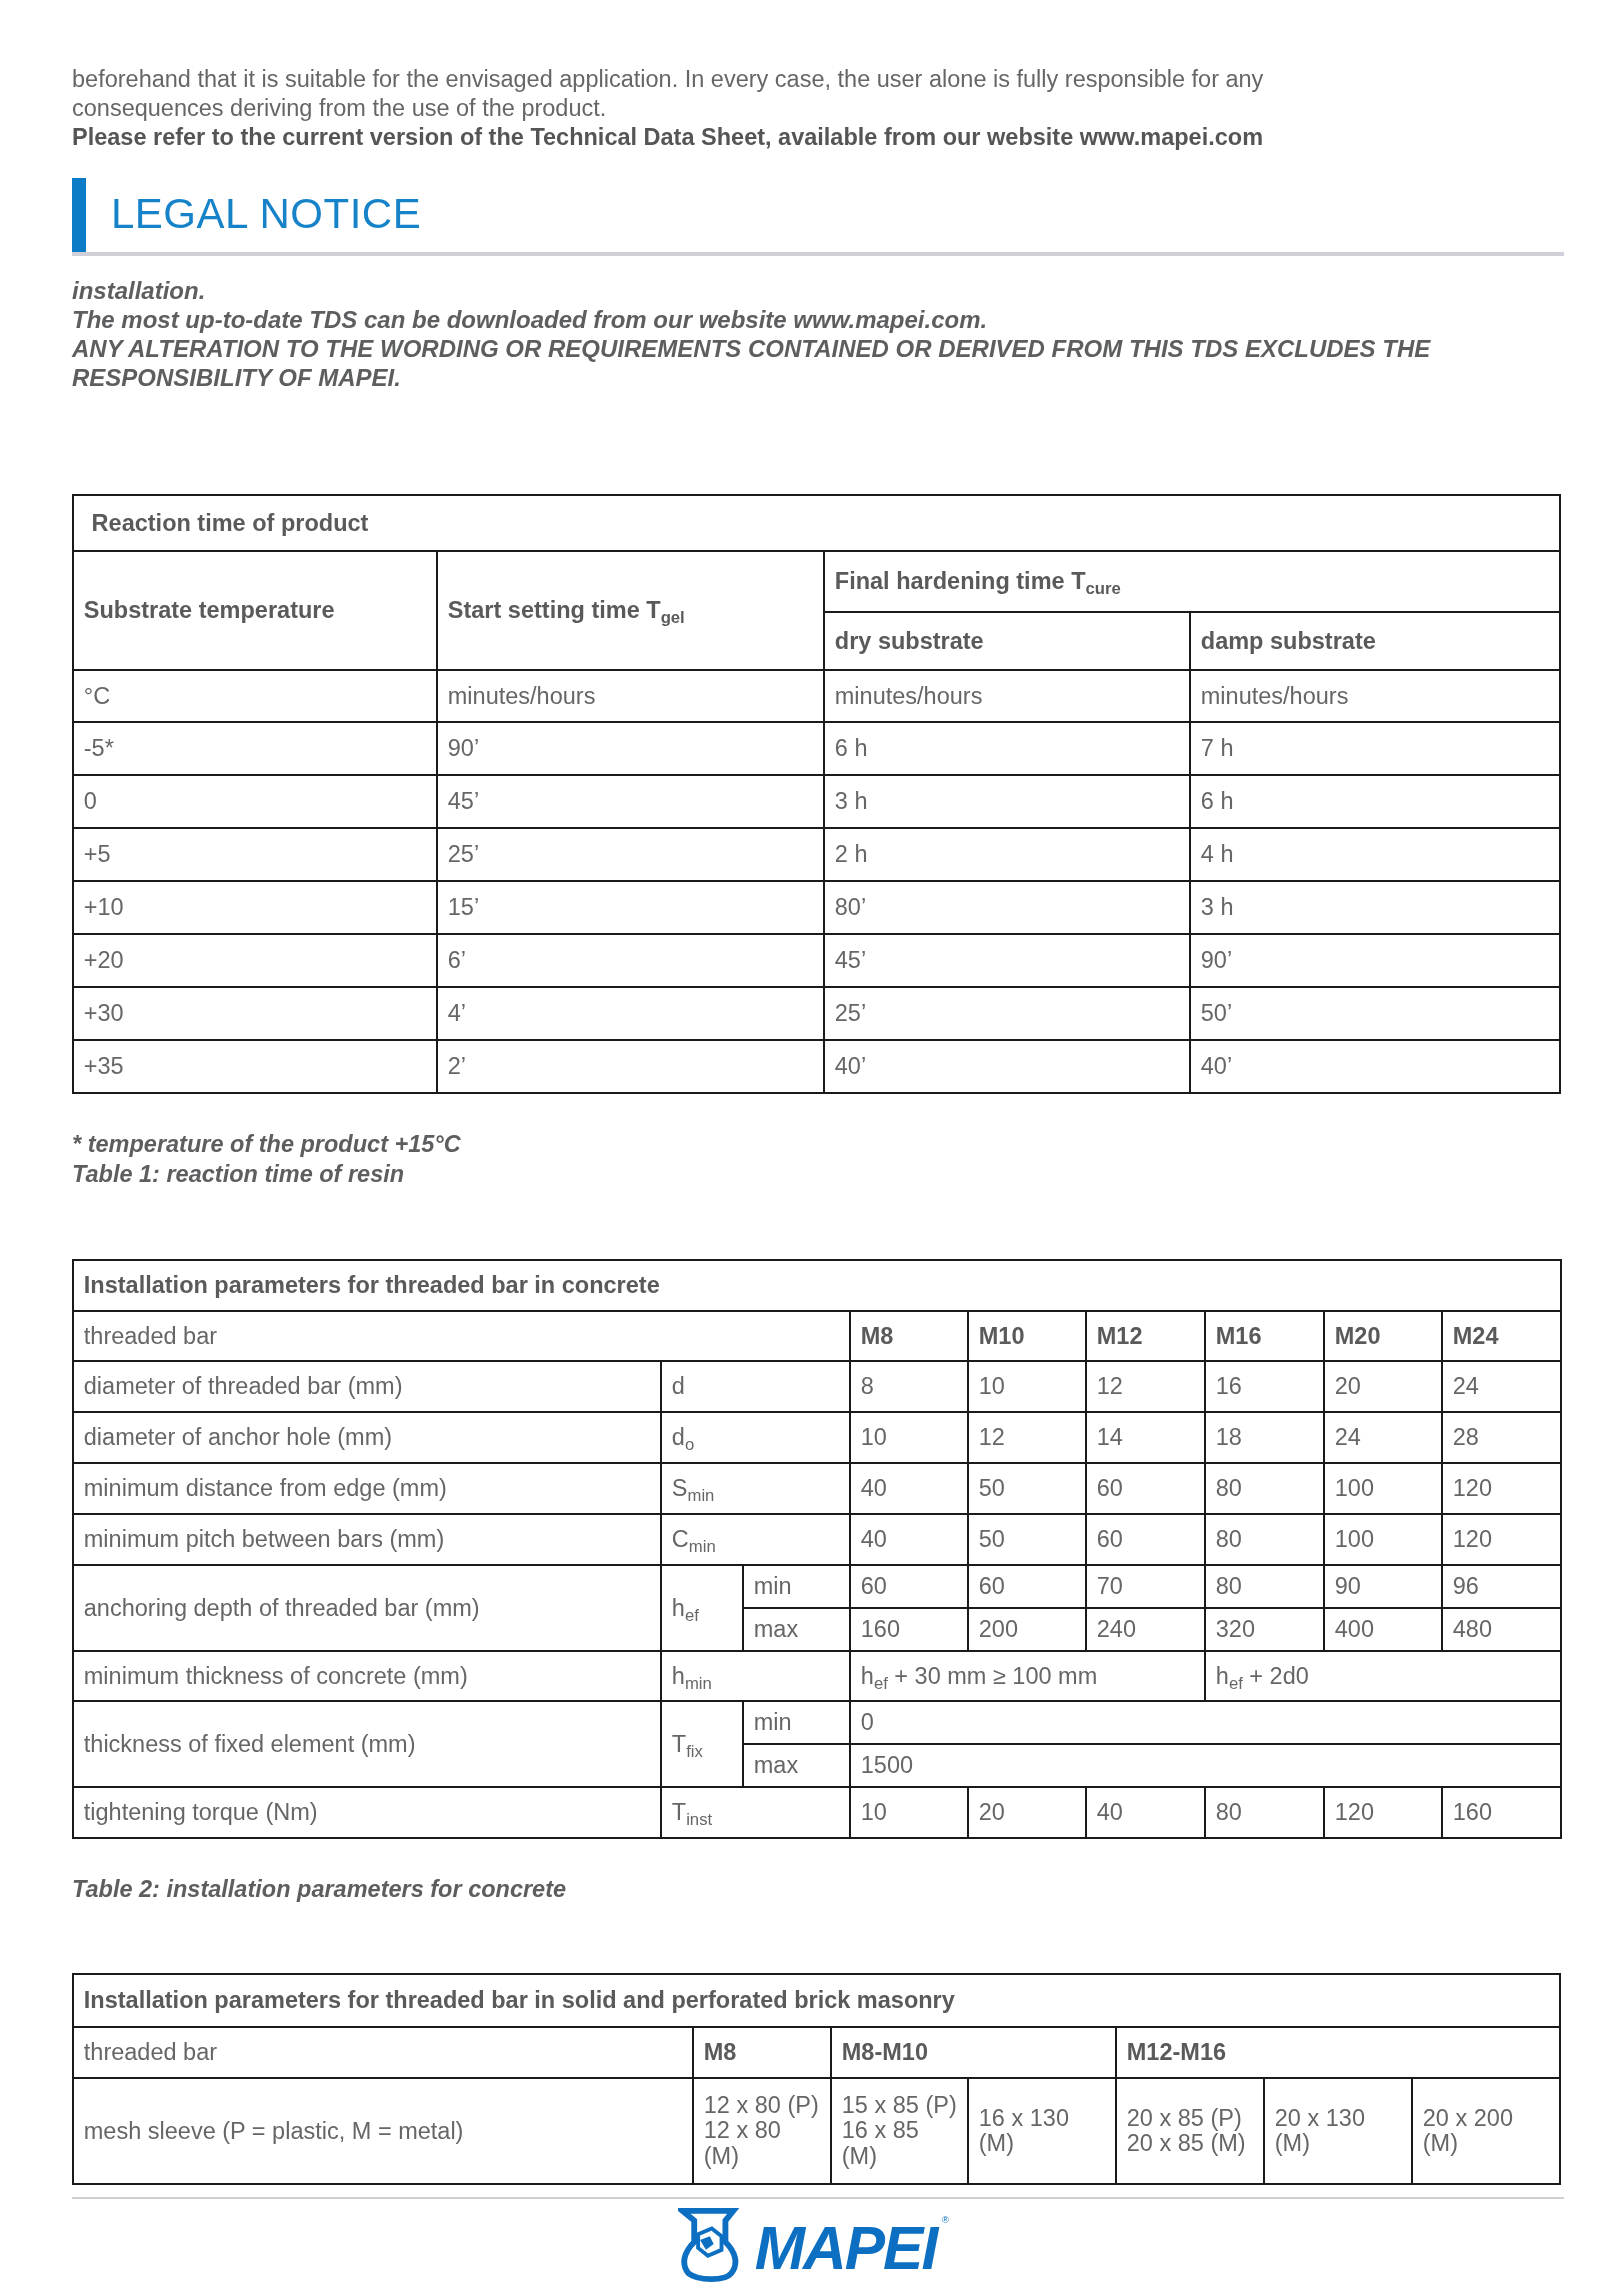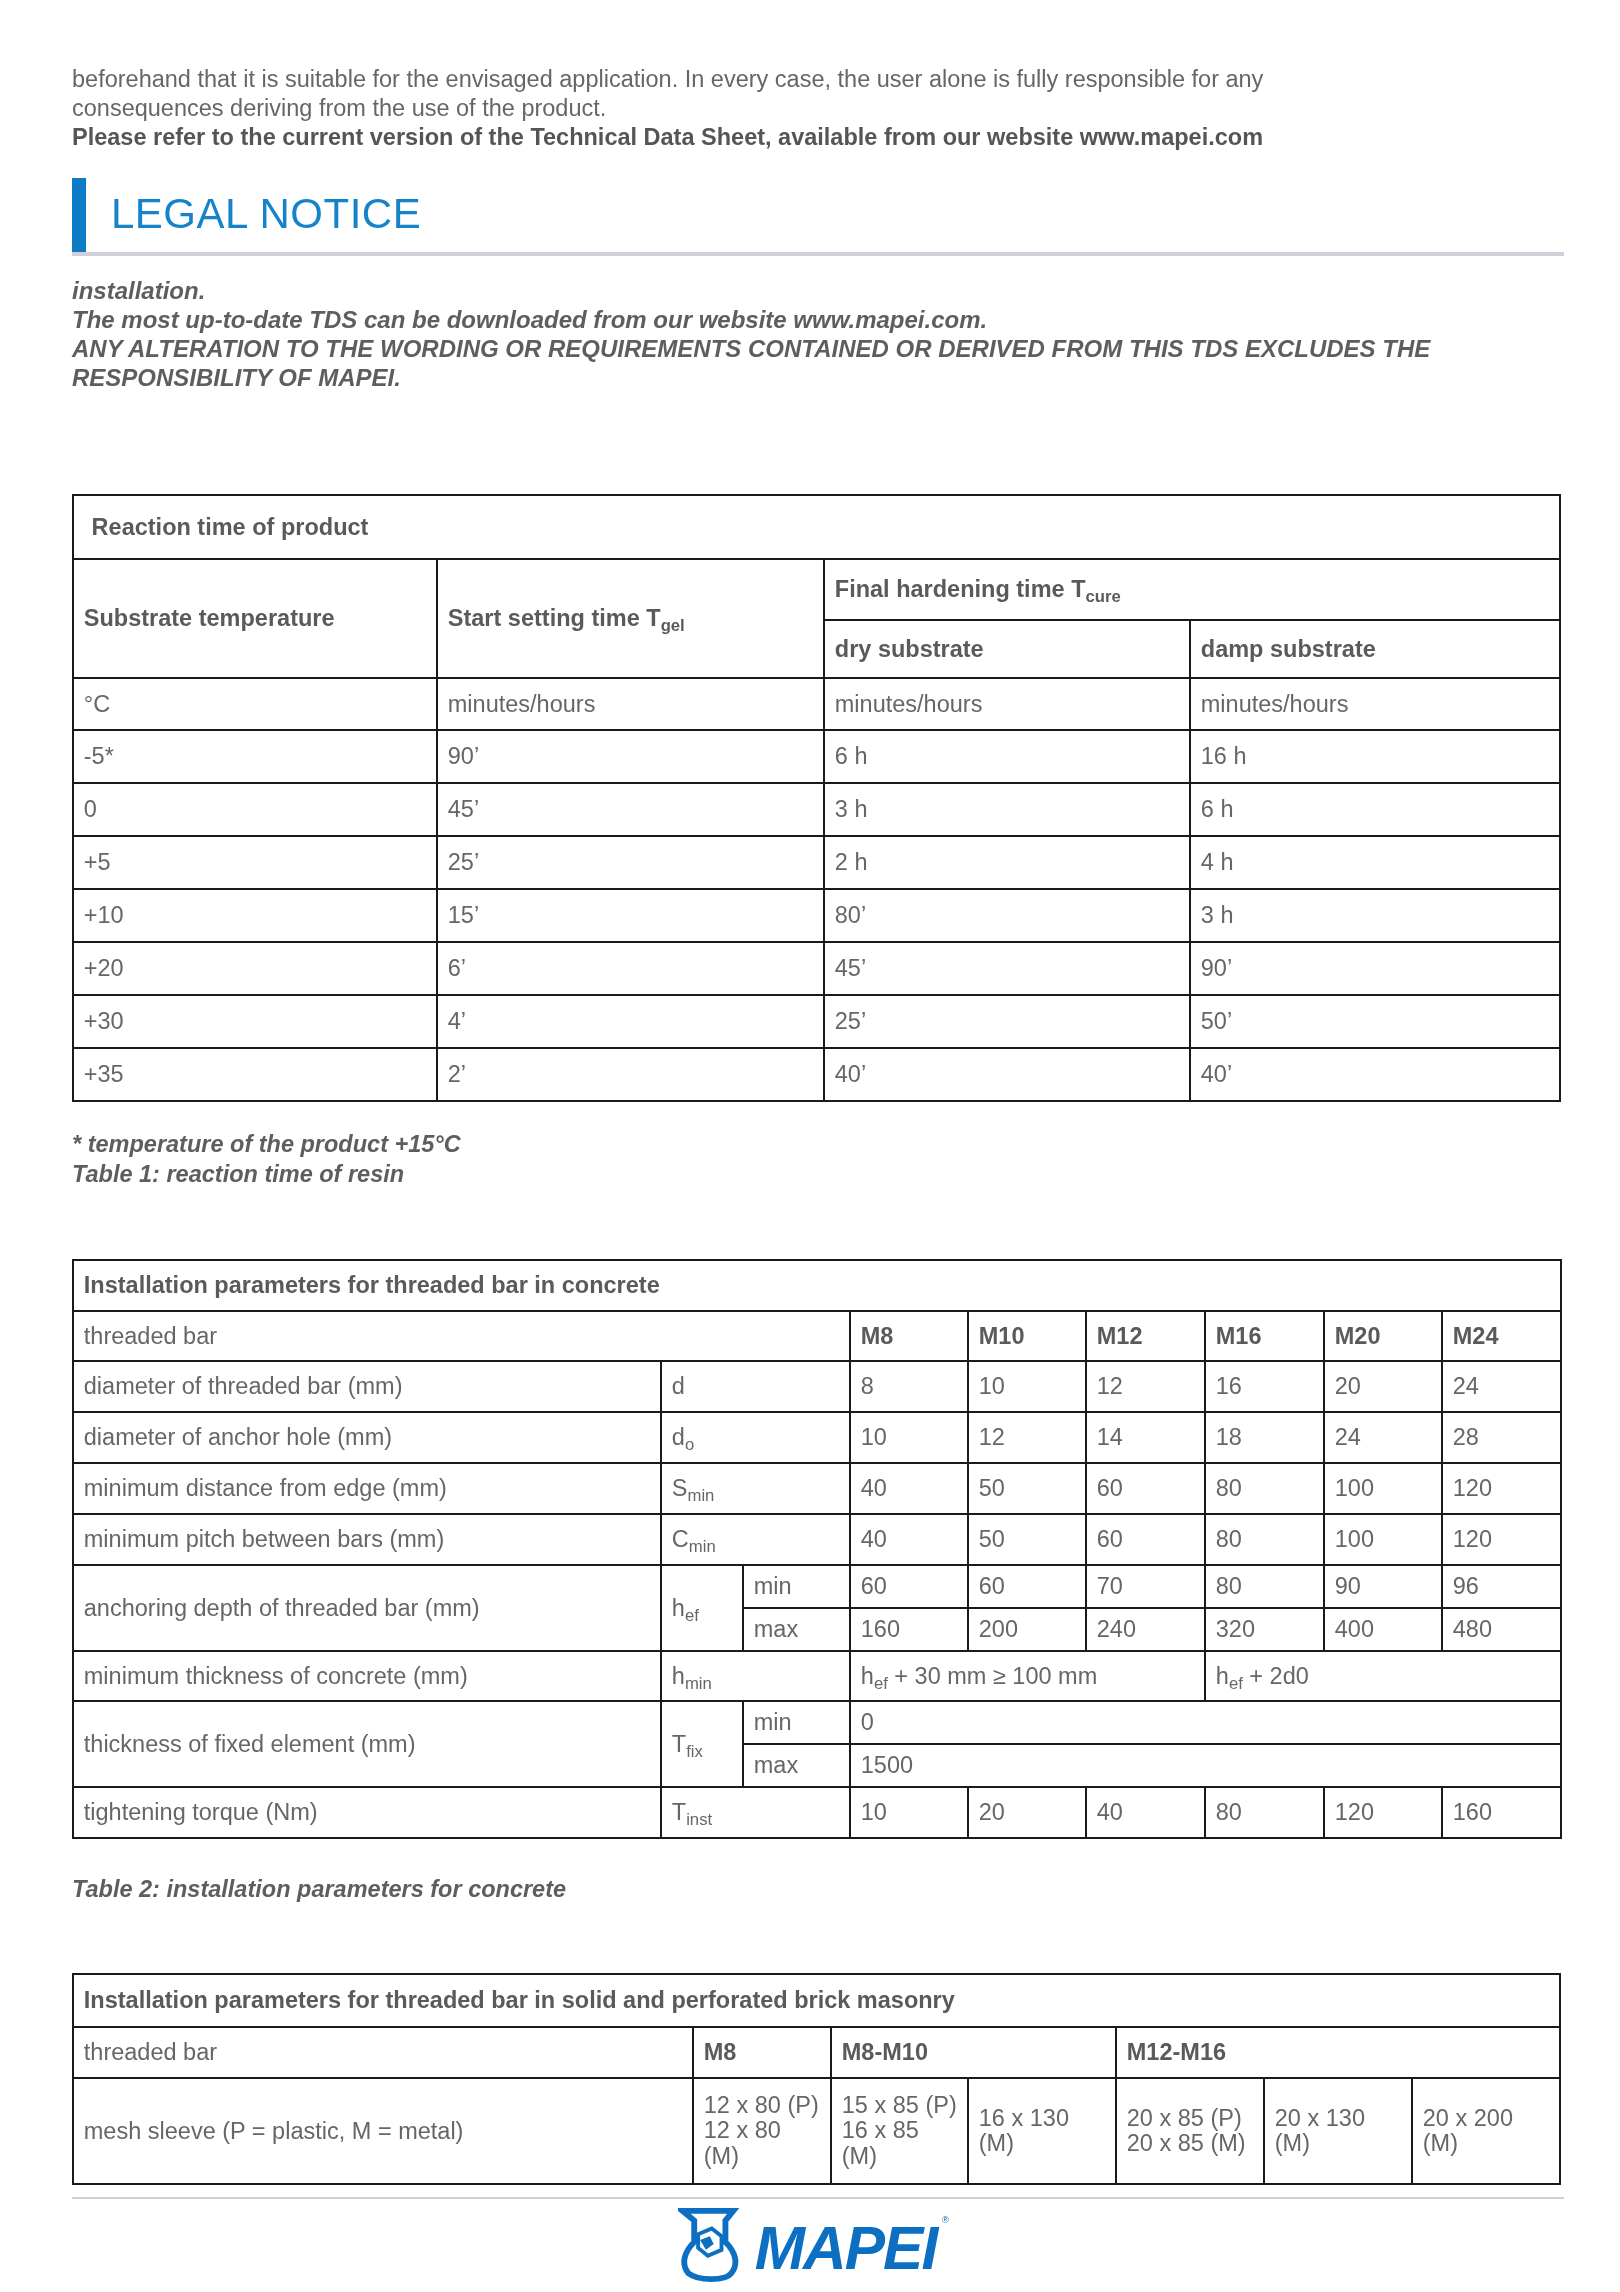--- a/index.html
+++ b/index.html
@@ -47,21 +47,21 @@
 </div>
 
 <table class="t" style="left:72px; top:494px; width:1486px;">
   <colgroup>
       <col style="width:364px">
       <col style="width:387px">
       <col style="width:366px">
       <col style="width:370px">
     </colgroup>
   <tbody>
-      <tr style="height:64px">
+      <tr style="height:56px">
     <td colspan="4" class="h" style="padding-left:17.6px;">Reaction time of product</td>
   </tr>
   <tr style="height:61px">
     <td rowspan="2" class="h">Substrate temperature</td>
     <td rowspan="2" class="h"><span>Start setting time T</span><sub>gel</sub></td>
     <td colspan="2" class="h"><span>Final hardening time T</span><sub>cure</sub></td>
   </tr>
   <tr style="height:58px">
     <td class="h">dry substrate</td>
     <td class="h">damp substrate</td>
@@ -69,21 +69,21 @@
   <tr style="height:52px">
     <td>°C</td>
     <td>minutes/hours</td>
     <td>minutes/hours</td>
     <td>minutes/hours</td>
   </tr>
   <tr style="height:53px">
     <td>-5*</td>
     <td>90’</td>
     <td>6 h</td>
-    <td>16 h</td>
+    <td>7 h</td>
   </tr>
   <tr style="height:53px">
     <td>0</td>
     <td>45’</td>
     <td>3 h</td>
     <td>6 h</td>
   </tr>
   <tr style="height:53px">
     <td>+5</td>
     <td>25’</td>

